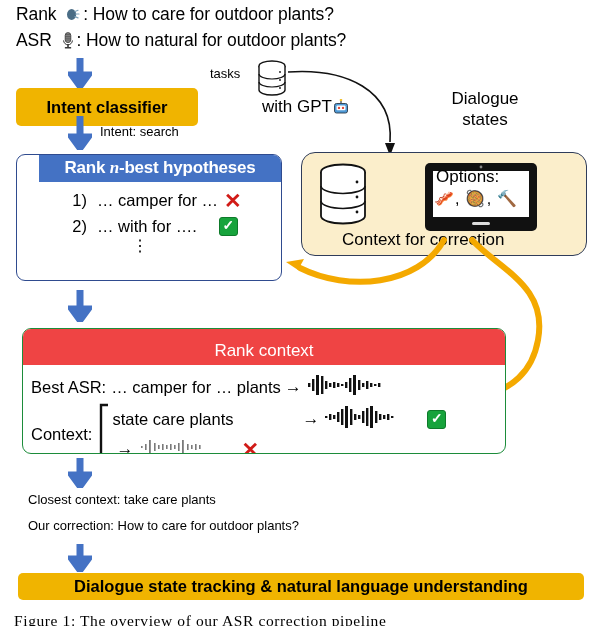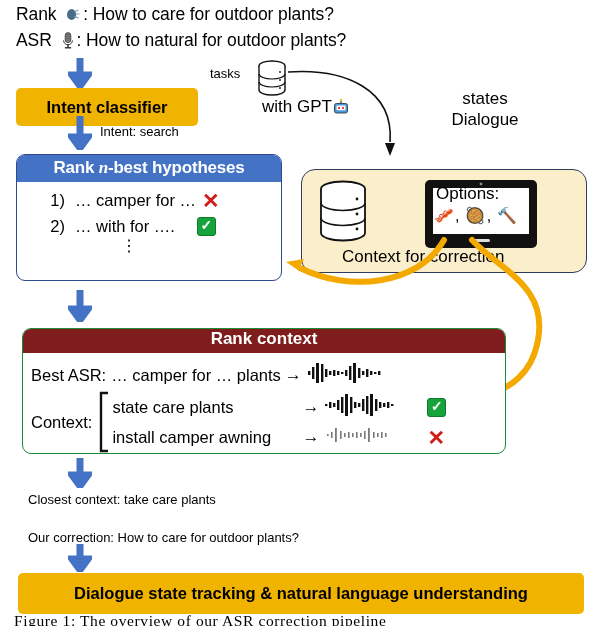--- a/index.html
+++ b/index.html
@@ -38,51 +38,51 @@
     justify-content: center;
     font-weight: bold;
     color: #000;
   }
   .box-blue-wrap {
     border: 1.2px solid #2F4B8F;
     border-radius: 9px;
     background: #ffffff;
     overflow: hidden;
     box-sizing: border-box;
+    padding-left: 22px;
   }
   .hdr-blue {
     background: #4472C4;
     color: #ffffff;
     font-weight: bold;
     text-align: center;
     font-size: 17px;
     padding: 3px 0 4px 0;
     letter-spacing: -0.2px;
   }
   .box-green-wrap {
     border: 1.2px solid #1C8C3A;
     border-radius: 9px;
     background: #ffffff;
     overflow: hidden;
     box-sizing: border-box;
   }
   .hdr-green {
-    background: #7f1d1d;
+    background: #ef4444;
     color: #ffffff;
-    font-weight: bold;
+    font-weight: normal;
     text-align: center;
     font-size: 17px;
-    padding: 0 0 4px 0;
+    padding: 12px 0 4px 0;
   }
   .box-cream {
     background: #FBEECB;
     border: 1.1px solid #2F3C5A;
     border-radius: 14px;
     box-sizing: border-box;
-    margin-top: 17px;
   }
 
   
   .hyp-row {
     display: flex;
     align-items: center;
     font-size: 16.5px;
     white-space: nowrap;
   }
   .hyp-num { width: 30px; text-align: right; margin-right: 10px; }
@@ -217,22 +217,22 @@
           <circle cx="6" cy="8.9" r="1.2" fill="#e04a3a"></circle>
           <circle cx="10" cy="8.9" r="1.2" fill="#e04a3a"></circle>
           <rect x="7.4" y="1.2" width="1.2" height="3" fill="#2b3a4a"></rect>
           <circle cx="8" cy="1" r="1.3" fill="#f0c030"></circle>
         </svg>
     </span>
   </div>
 </div>
 
 <div class="abs lbl-center" style="left:420px; top:88px; width:130px;">
+  <div>Dialogue</div>
   <div>states</div>
-  <div>Dialogue</div>
 </div>
 
 <div class="abs box-cream" style="left:301px; top:152px; width:286px; height:104px;">
   <div class="abs" style="left:16px; top:10px;">
     <svg width="50" height="62" viewBox="0 0 50 62">
       <ellipse cx="25" cy="9" rx="22" ry="7.5" fill="#fff" stroke="#111" stroke-width="1.8"></ellipse>
       <path d="M3 9 v44 a22 7.5 0 0 0 44 0 v-44" fill="#fff" stroke="#111" stroke-width="1.8"></path>
       <path d="M3 23 a22 7.5 0 0 0 44 0" fill="none" stroke="#111" stroke-width="1.6"></path>
       <path d="M3 38 a22 7.5 0 0 0 44 0" fill="none" stroke="#111" stroke-width="1.6"></path>
       <circle cx="39" cy="19" r="1.4" fill="#111"></circle>
@@ -358,21 +358,20 @@
                 <rect x="56" y="9" width="2.4" height="6"></rect>
               <rect x="60" y="10" width="2.4" height="4"></rect> 
                 <rect x="64" y="9" width="2.4" height="6"></rect>
               <rect x="68" y="11" width="2.4" height="2"></rect>
             </g>
           </svg>
         </span>
         <span class="checkmark" style="margin-left:4px;">✓</span>
       </div>
       <div class="rc-line" style="margin-top:2px;">
-        <span style="display:inline-block; width:186px;">install camper awning</span>
         <span class="arrowglyph">→</span>
         <span>
           <svg width="100" height="24" viewBox="0 0 100 24">
             <g fill="#7a7a7a">
               <rect x="4" y="11" width="1.6" height="2"></rect> 
                 <rect x="8" y="9" width="1.6" height="6"></rect>
               <rect x="12" y="5" width="1.8" height="14"></rect>
                 <rect x="17" y="8" width="1.6" height="8"></rect>
               <rect x="21" y="10" width="1.6" height="4"></rect> 
                 <rect x="25" y="9" width="1.6" height="6"></rect>
@@ -394,25 +393,25 @@
   </div>
 </div>
 
 <div class="abs" style="left:68px; top:458px;">
   <svg width="24" height="30" viewBox="0 0 24 30">
       <path d="M12 0 v17 M12 28 l-8 -11 h16 z" stroke="#4472C4" stroke-width="7" fill="#4472C4" stroke-linejoin="miter"></path>
     </svg>
 </div>
 
 <div class="abs plain" style="left:28px; top:492px;">Closest context: take care plants</div>
-<div class="abs plain" style="left:28px; top:530px;">Our correction: How to care for outdoor plants?</div>
+<div class="abs plain" style="left:28px; top:518px;">Our correction: How to care for outdoor plants?</div>
 
 <div class="abs" style="left:68px; top:544px;">
   <svg width="24" height="28" viewBox="0 0 24 28">
       <path d="M12 0 v15 M12 26 l-8 -11 h16 z" stroke="#4472C4" stroke-width="7" fill="#4472C4" stroke-linejoin="miter"></path>
     </svg>
 </div>
 
-<div class="abs box-orange" style="left:18px; top:573px; width:566px; height:41px; font-size:16.5px;">
+<div class="abs box-orange" style="left:18px; top:573px; width:566px; height:27px; font-size:16.5px;">
   <span>Dialogue state tracking &amp; natural language understanding</span>
 </div>
 
 <div class="abs cap" style="left:14px; top:612px; letter-spacing:0.6px;">Figure 1:  The overview of our ASR correction pipeline</div>
 
 </body></html>

